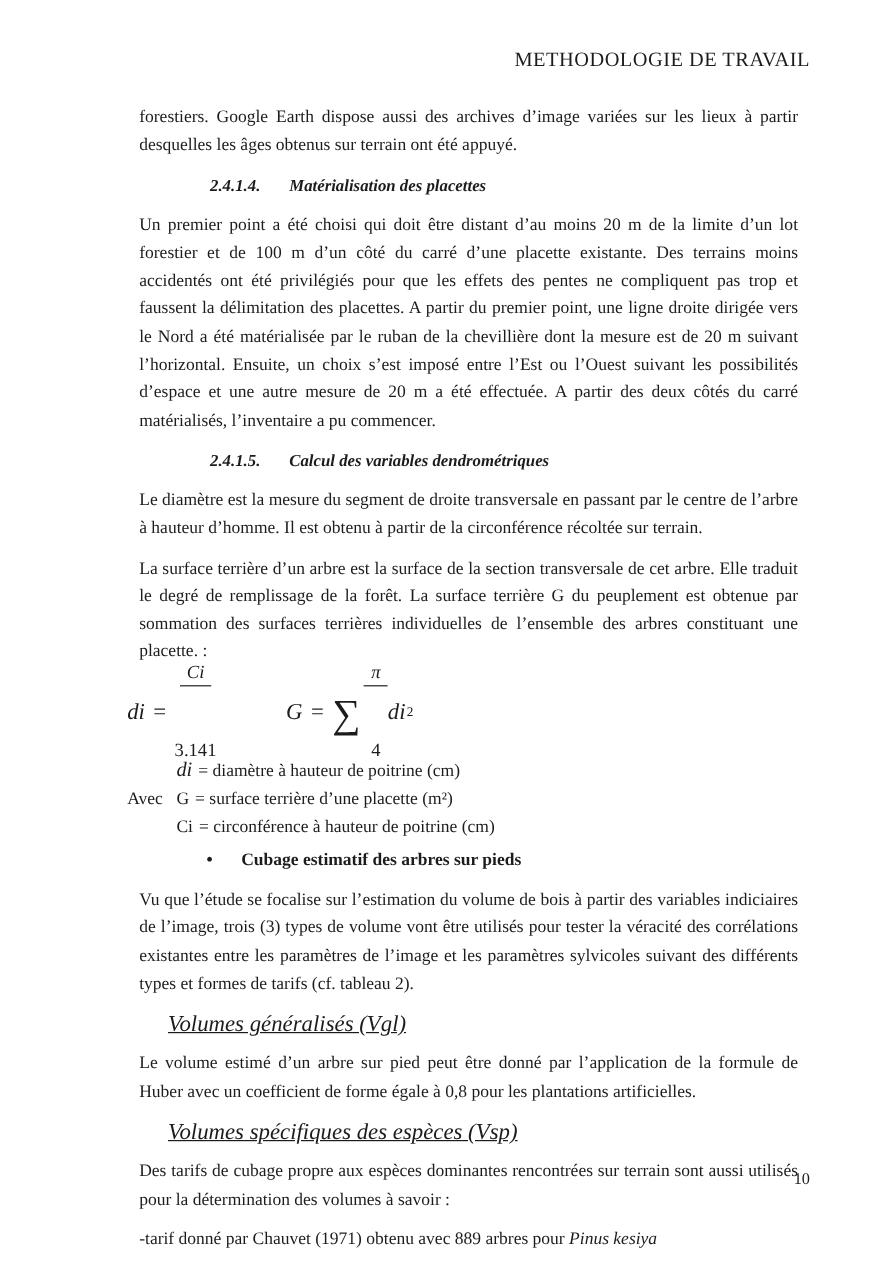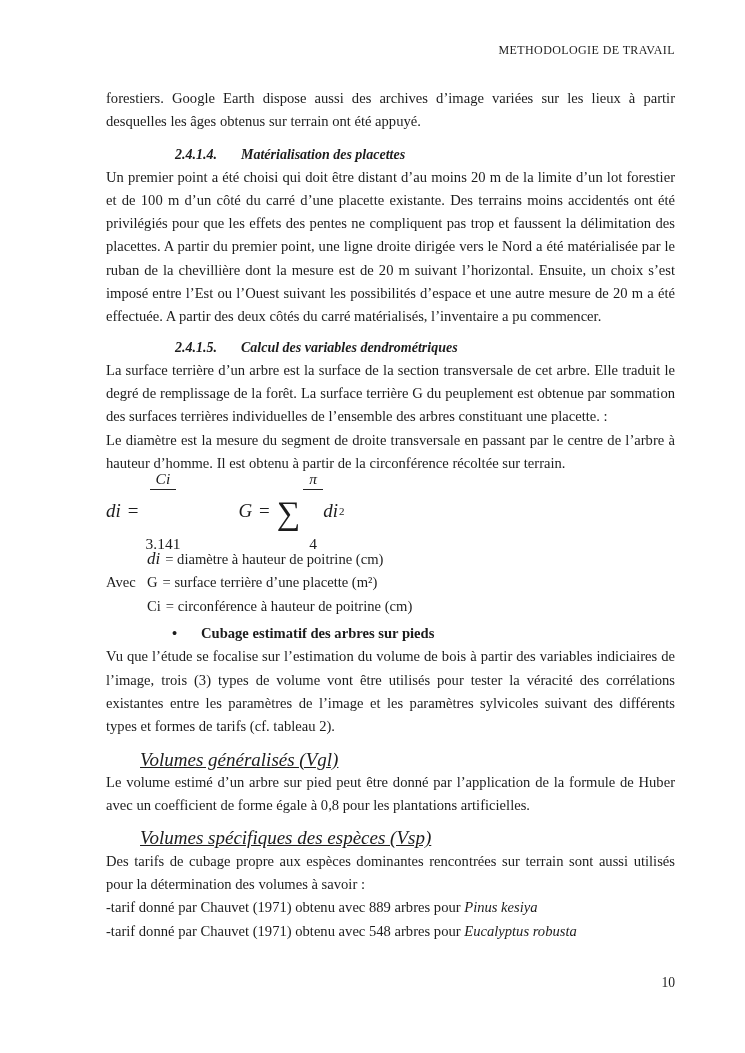--- a/index.html
+++ b/index.html
@@ -12,27 +12,27 @@
     width:745px;height:1053px;
     box-sizing:border-box;
     background:#ffffff;
     padding:40px 70px 0 106px;
     font-family:"Liberation Serif", serif;
     color:var(--text-color);
     overflow:hidden;
   }
   .running-header{
     text-align:right;
-    font-size:12px;
+    font-size:17px;
     letter-spacing:0.4px;
     line-height:20px;
     margin-bottom:27px;
   }
   p.body{
-    margin:0;
+    margin:10px;
     font-size:14.6px;
     line-height:23.3px;
     text-align:justify;
   }
   p.nojust{text-align:left;}
   .h-sans{
     margin:9px 0 0 69px;
     font-family:Liberation Serif, serif;
     font-style:italic;
     font-weight:700;
@@ -121,23 +121,23 @@
     <span class="h-num">2.4.1.4.</span><span>Matérialisation des placettes</span>
   </div>
 
   <p class="body mt2">Un premier point a été choisi qui doit être distant d’au moins 20 m de la limite d’un lot forestier et de 100 m d’un côté du carré d’une placette existante. Des terrains moins accidentés ont été privilégiés pour que les effets des pentes ne compliquent pas trop et faussent la délimitation des placettes.  A partir du premier point, une ligne droite dirigée vers le Nord a été matérialisée par le ruban de la chevillière dont la mesure est de 20 m suivant l’horizontal. Ensuite, un choix s’est imposé entre l’Est ou l’Ouest suivant les possibilités d’espace et une autre mesure de 20 m a été effectuée. A partir des deux côtés du carré matérialisés, l’inventaire a pu commencer.</p>
 
   <div class="h-sans mt7">
     <span class="h-num">2.4.1.5.</span><span>Calcul des variables dendrométriques</span>
   </div>
 
 
+  <p class="body">Le diamètre est la mesure du segment de droite transversale en passant par le centre de l’arbre à hauteur d’homme. Il est obtenu à partir de la circonférence récoltée sur terrain.</p>
+
   <p class="body mt4">La surface terrière d’un arbre est la surface de la section transversale de cet arbre.  Elle traduit le degré de remplissage de la forêt. La surface terrière G du peuplement est obtenue par sommation des surfaces terrières individuelles de l’ensemble des arbres constituant une placette. :</p>
-
-  <p class="body">Le diamètre est la mesure du segment de droite transversale en passant par le centre de l’arbre à hauteur d’homme. Il est obtenu à partir de la circonférence récoltée sur terrain.</p>
 
   <div class="formula">
     <span>di</span>
     <span class="eq">=</span>
     <span class="frac">
       <span class="top">Ci</span>
       <span class="bot">3.141</span>
     </span>
     <span class="gap"></span>
     <span>G</span>

